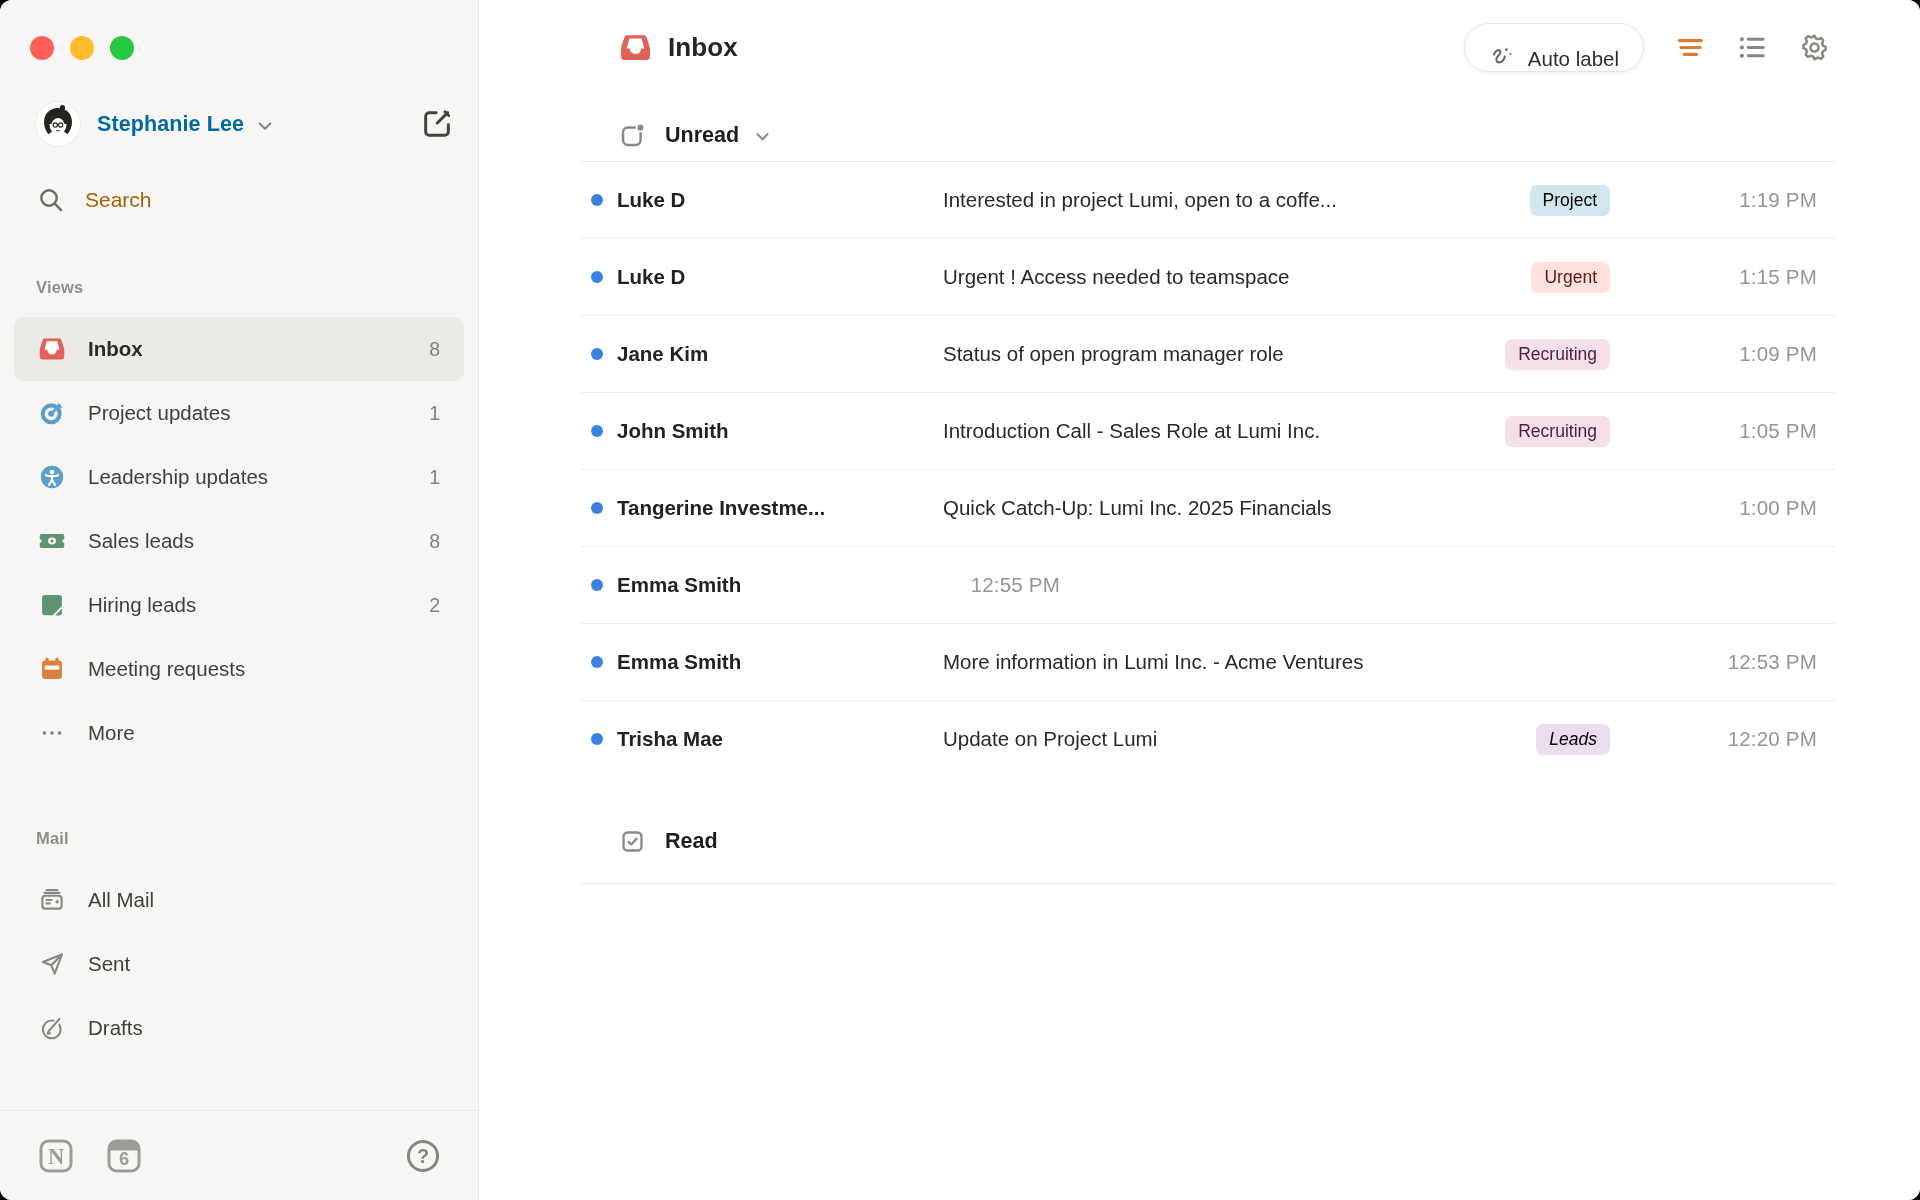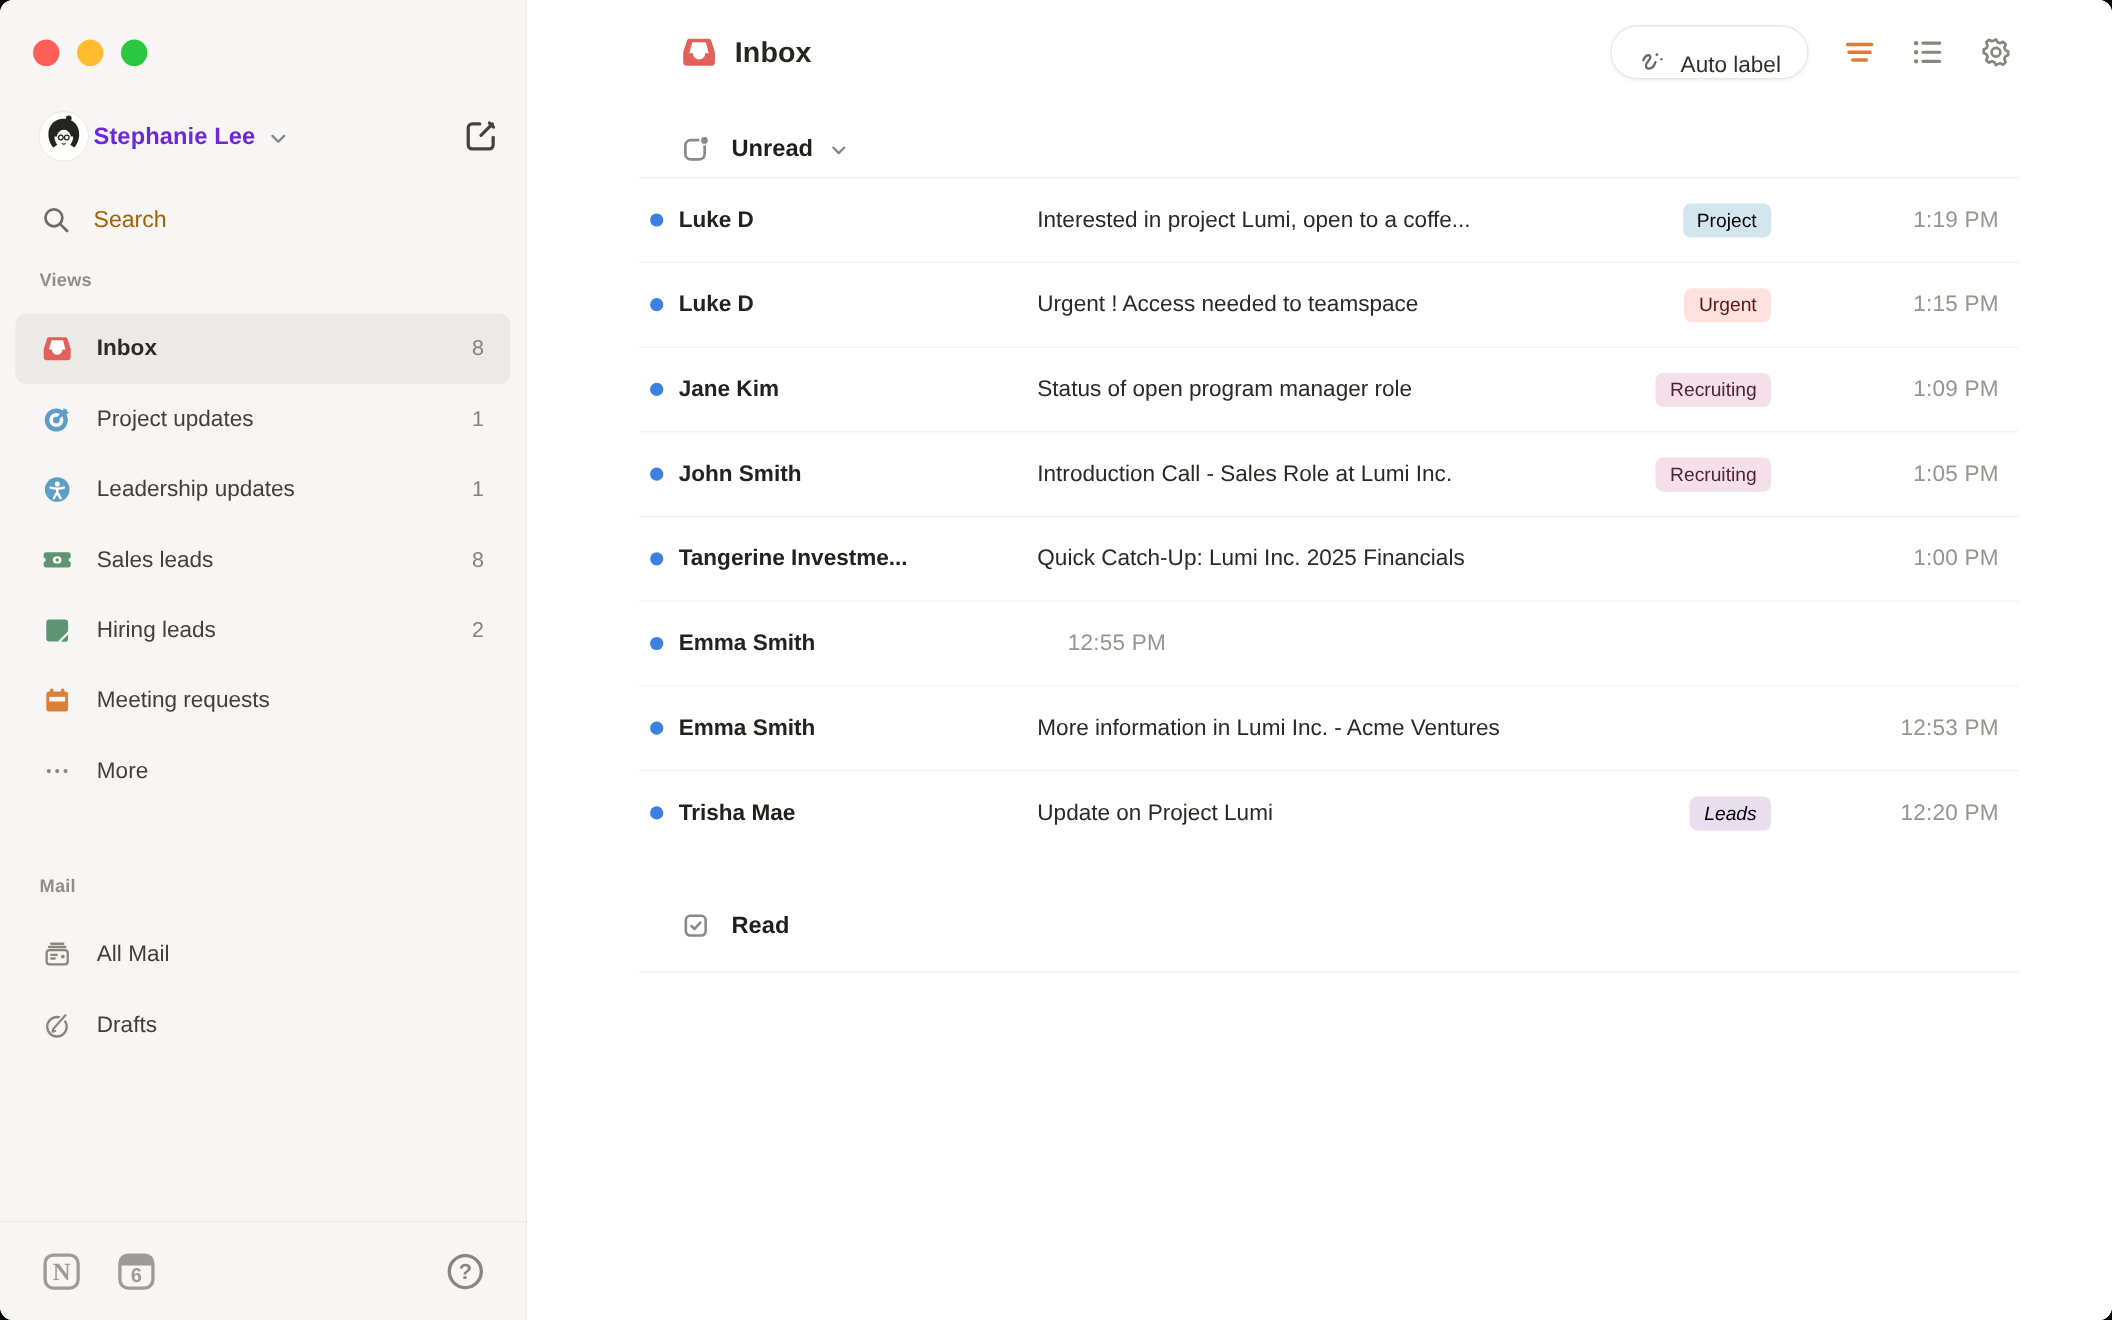--- a/index.html
+++ b/index.html
@@ -8,29 +8,29 @@
     display:flex;background:#fff;font-family:"Liberation Sans",sans-serif;
     -webkit-font-smoothing:antialiased;
   }
   
   .sidebar{width:478px;min-width:478px;background:#F7F6F4;border-right:1px solid #EBE9E6;position:relative;}
   .traffic-lights{display:flex;gap:16px;padding:36px 0 0 30px;}
   .tl{width:24px;height:24px;border-radius:50%;}
   .profile-row{display:flex;align-items:center;height:44px;margin:42px 24px 0 36px;}
   .avatar{width:44px;height:44px;border-radius:50%;overflow:hidden;flex:none;background:#FDFDFC;box-shadow:0 0 0 1px rgba(0,0,0,.05);}
   .avatar svg{width:100%;height:100%;display:block;}
-  .profile-name{margin-left:5px;font-size:21.5px;font-weight:700;color:#6d28d9;letter-spacing:.1px;text-align:right;}
+  .profile-name{margin-left:17px;font-size:21.5px;font-weight:700;color:#0369a1;letter-spacing:.1px;text-align:right;}
   .profile-chevron{width:22px;height:22px;margin-left:10px;margin-top:3px;}
   .compose-btn{margin-left:auto;width:34px;height:34px;cursor:pointer;}
   .compose-btn svg{width:100%;height:100%;}
   .search-row{display:flex;align-items:center;height:28px;margin:40px 24px 0 37px;cursor:pointer;}
   .search-row .s-icon{width:28px;height:28px;}
   .search-row .s-label{margin-left:20px;font-size:21px;color:#a16207;}
   .section-title{margin:64px 0 0 36px;font-size:16.5px;font-weight:700;color:#8F8E8A;letter-spacing:.2px;}
-  .section-title.first{margin-top:32px;}
+  .section-title.first{margin-top:64px;}
   .nav{margin-top:20px;}
   .nav.mail-nav{margin-top:20px;}
   .nav-item{display:flex;align-items:center;height:64px;margin:0 14px;padding:0 24px;border-radius:10px;cursor:pointer;}
   .nav-item.selected{background:#ECEAE6;}
   .nav-icon{width:28px;height:28px;flex:none;}
   .nav-icon svg{width:100%;height:100%;display:block;}
   .nav-label{margin-left:22px;font-size:20.5px;font-weight:500;color:#403F3A;white-space:nowrap;}
   .nav-item.selected .nav-label{font-weight:700;color:#2B2A26;}
   .nav-count{margin-left:auto;font-size:19.5px;color:#82817D;}
   .sidebar-footer{position:absolute;left:0;right:0;bottom:0;height:90px;border-top:1px solid #EBE9E6;display:flex;align-items:center;padding:0 36px 0 36px;box-sizing:border-box;}
@@ -207,20 +207,29 @@
                 <rect x="3.8" y="8.4" width="16.4" height="11" rx="2.2"></rect>
                 <path d="M7.3 12h4.4M7.3 14.9h2.8"></path>
                 <circle cx="16.4" cy="13.4" r="0.6" fill="#87867F"></circle>
                 <path d="M5.6 5.9h12.8M7.3 3.4h9.4"></path>
               </svg>
             </span>
             <span class="nav-label">All Mail</span>
           </div>
           <div class="nav-item">
             <span class="nav-icon">
+              <svg viewBox="0 0 24 24" fill="none" stroke="#87867F" stroke-width="1.8" stroke-linejoin="round" stroke-linecap="round">
+                <path d="M20.5 3.8 4.2 10.3l7.2 2.8 2.9 7.1z"></path>
+                <path d="M11.4 13.1l9.1-9.3"></path>
+              </svg>
+            </span>
+            <span class="nav-label">Sent</span>
+          </div>
+          <div class="nav-item">
+            <span class="nav-icon">
               <svg viewBox="0 0 24 24" fill="none">
                 <circle cx="11.8" cy="13.2" r="7.6" stroke="#87867F" stroke-width="1.8"></circle>
                 <path d="M8.8 15.2 18.9 3.8" stroke="#F7F6F4" stroke-width="4.6"></path>
                 <path d="M8.9 15 18.4 4.2M8.9 15l-.5 2 2-.5" stroke="#87867F" stroke-width="1.7" fill="none" stroke-linecap="round" stroke-linejoin="round"></path>
               </svg>
             </span>
             <span class="nav-label">Drafts</span>
           </div>
         </nav>
       </div>

